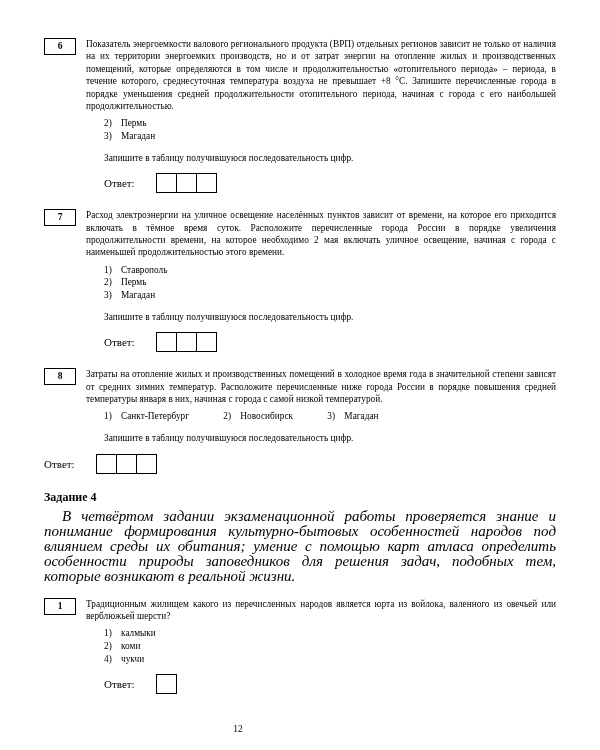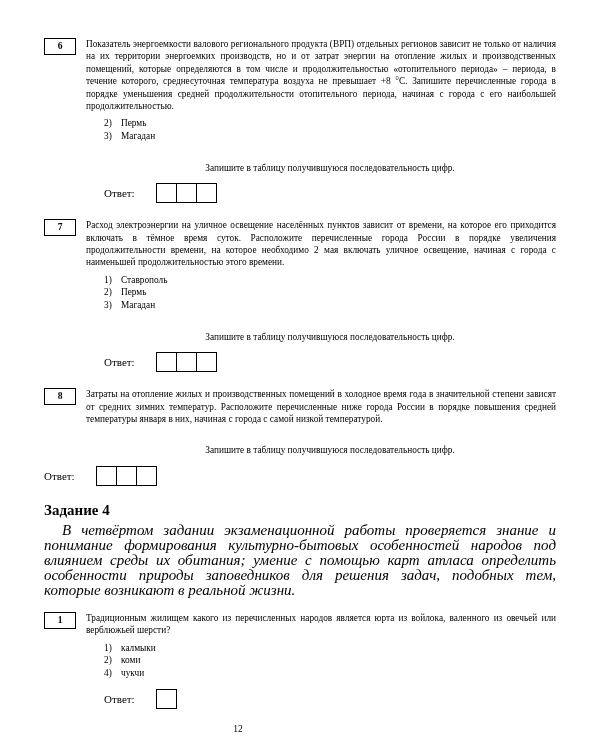--- a/index.html
+++ b/index.html
@@ -74,23 +74,22 @@
     display: inline-block;
     margin-right: 32px;
   }
   .inline-opts .opt .marker {
     display: inline-block;
     width: 17px;
   }
   .instr {
     font-size: 9.3px;
     line-height: 12.6px;
-    margin-top: 19px;
+    margin-top: 9px;
     padding-left: 18px;
-    text-align: center;
   }
   .answer-row {
     margin-top: 9px;
     padding-left: 18px;
     display: flex;
     align-items: flex-start;
   }
   .answer-row.noindent {
     padding-left: 0;
   }
@@ -106,21 +105,21 @@
     width: 21px;
     height: 20px;
     border: 1px solid #000;
     margin-left: -1px;
     box-sizing: border-box;
   }
   .boxes .cell:first-child {
     margin-left: 0;
   }
   .section-title {
-    font-size: 15px;
+    font-size: 12px;
     font-weight: bold;
     margin-top: 16px;
     margin-bottom: 4px;
   }
   .section-intro {
     font-size: 15px;
     line-height: 15px;
     text-align: justify;
     text-indent: 18px;
     font-style: italic;
@@ -181,20 +180,25 @@
           <div class="cell"></div>
         </div>
       </div>
     </div>
   </div>
 
   <div class="task t8">
     <div class="num-box">8</div>
     <div class="task-body">
       <div class="qtext">Затраты на отопление жилых и производственных помещений в холодное время года в значительной степени зависят от средних зимних температур. Расположите перечисленные ниже города России в порядке повышения средней температуры января в них, начиная с города с самой низкой температурой.</div>
+      <div class="inline-opts">
+        <span class="opt"><span class="marker">1)</span><span>Санкт-Петербург</span></span>
+        <span class="opt"><span class="marker">2)</span><span>Новосибирск</span></span>
+        <span class="opt"><span class="marker">3)</span><span>Магадан</span></span>
+      </div>
       <div class="instr">Запишите в таблицу получившуюся последовательность цифр.</div>
     </div>
     <div class="answer-row noindent">
       <div class="answer-label">Ответ:</div>
       <div class="boxes">
         <div class="cell"></div>
         <div class="cell"></div>
         <div class="cell"></div>
       </div>
     </div>

